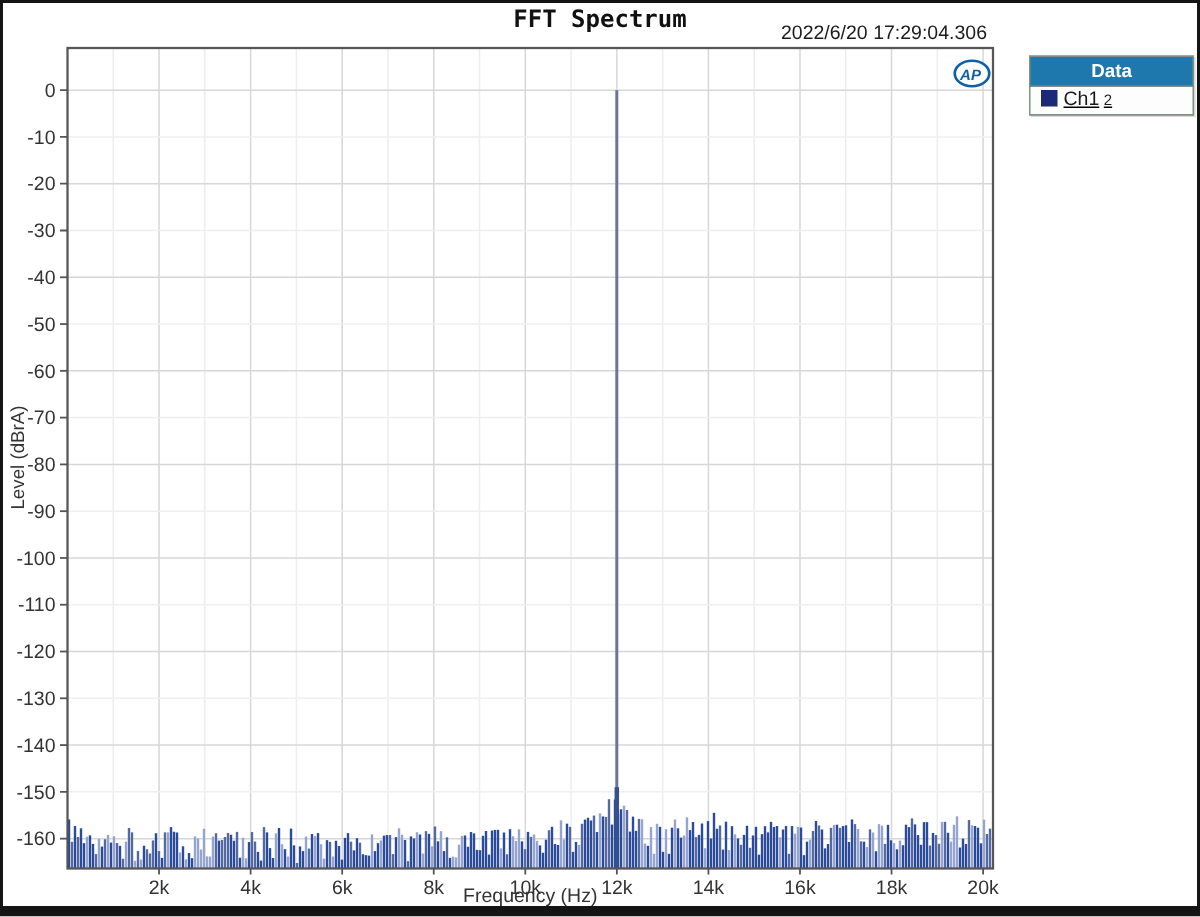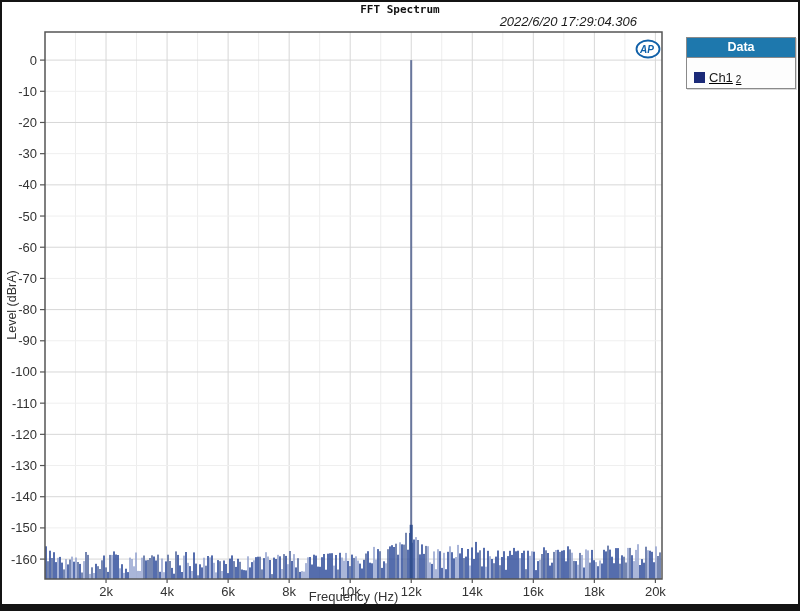--- a/index.html
+++ b/index.html
@@ -5,40 +5,40 @@
   html,body{margin:0;padding:0;background:#fff;}
   .frame{
     position:relative; width:800px; height:611px; box-sizing:border-box;
     background:#fff; overflow:hidden;
     border:2px solid #141414; border-bottom:7px solid #141414;
     font-family:"Liberation Sans", sans-serif;
   }
   .win-title{
     position:absolute; top:1px; left:0; width:100%; text-align:center;
     font-family:"DejaVu Sans Mono", monospace; font-weight:bold;
-    font-size:11px; color:#111; letter-spacing:0px;
+    font-size:16px; color:#111; letter-spacing:0px;
   }
   .report-title{
     position:absolute; top:9px; left:46px;
     font-family:"Liberation Serif", serif; font-size:18px; color:#000;
   }
   .timestamp{
-    position:absolute; top:12px; right:161px;
-    font-size:13px; color:#1c1c1c;font-style:italic;
+    position:absolute; top:12px; right:140px;
+    font-size:13px; color:#1c1c1c;
   }
   .legend{
     position:absolute; left:684px; top:35px; width:110px;
     border:1px solid #8a8a8a; background:#22c55e; box-sizing:border-box;
     box-shadow:1px 1px 0 #d9d9d9;
   }
   .legend-header{
     color:#fff; font-weight:bold; font-size:12.5px; text-align:center;
     padding:2px 0 3px 0; border-bottom:1px solid #8a8a8a;
   }
-  .legend-row{ display:flex; align-items:center; padding:12px 5px 3px 7px; background:#fdfdfd; cursor:default;text-decoration:underline;}
+  .legend-row{ display:flex; align-items:center; padding:0 5px 3px 7px; background:#fdfdfd; cursor:default;text-decoration:underline;}
   .legend-swatch{ width:11px; height:11px; display:inline-block; margin-right:4px; }
   .legend-label{ font-size:13px; color:#1a1a1a; }
   .legend-chnum{ font-size:10px; color:#1a1a1a; margin-left:3px; position:relative; top:2px;}
   svg text{ font-family:"Liberation Sans", sans-serif; }
 </style>
 </head>
 <body>
 
 <div class="frame">
 

